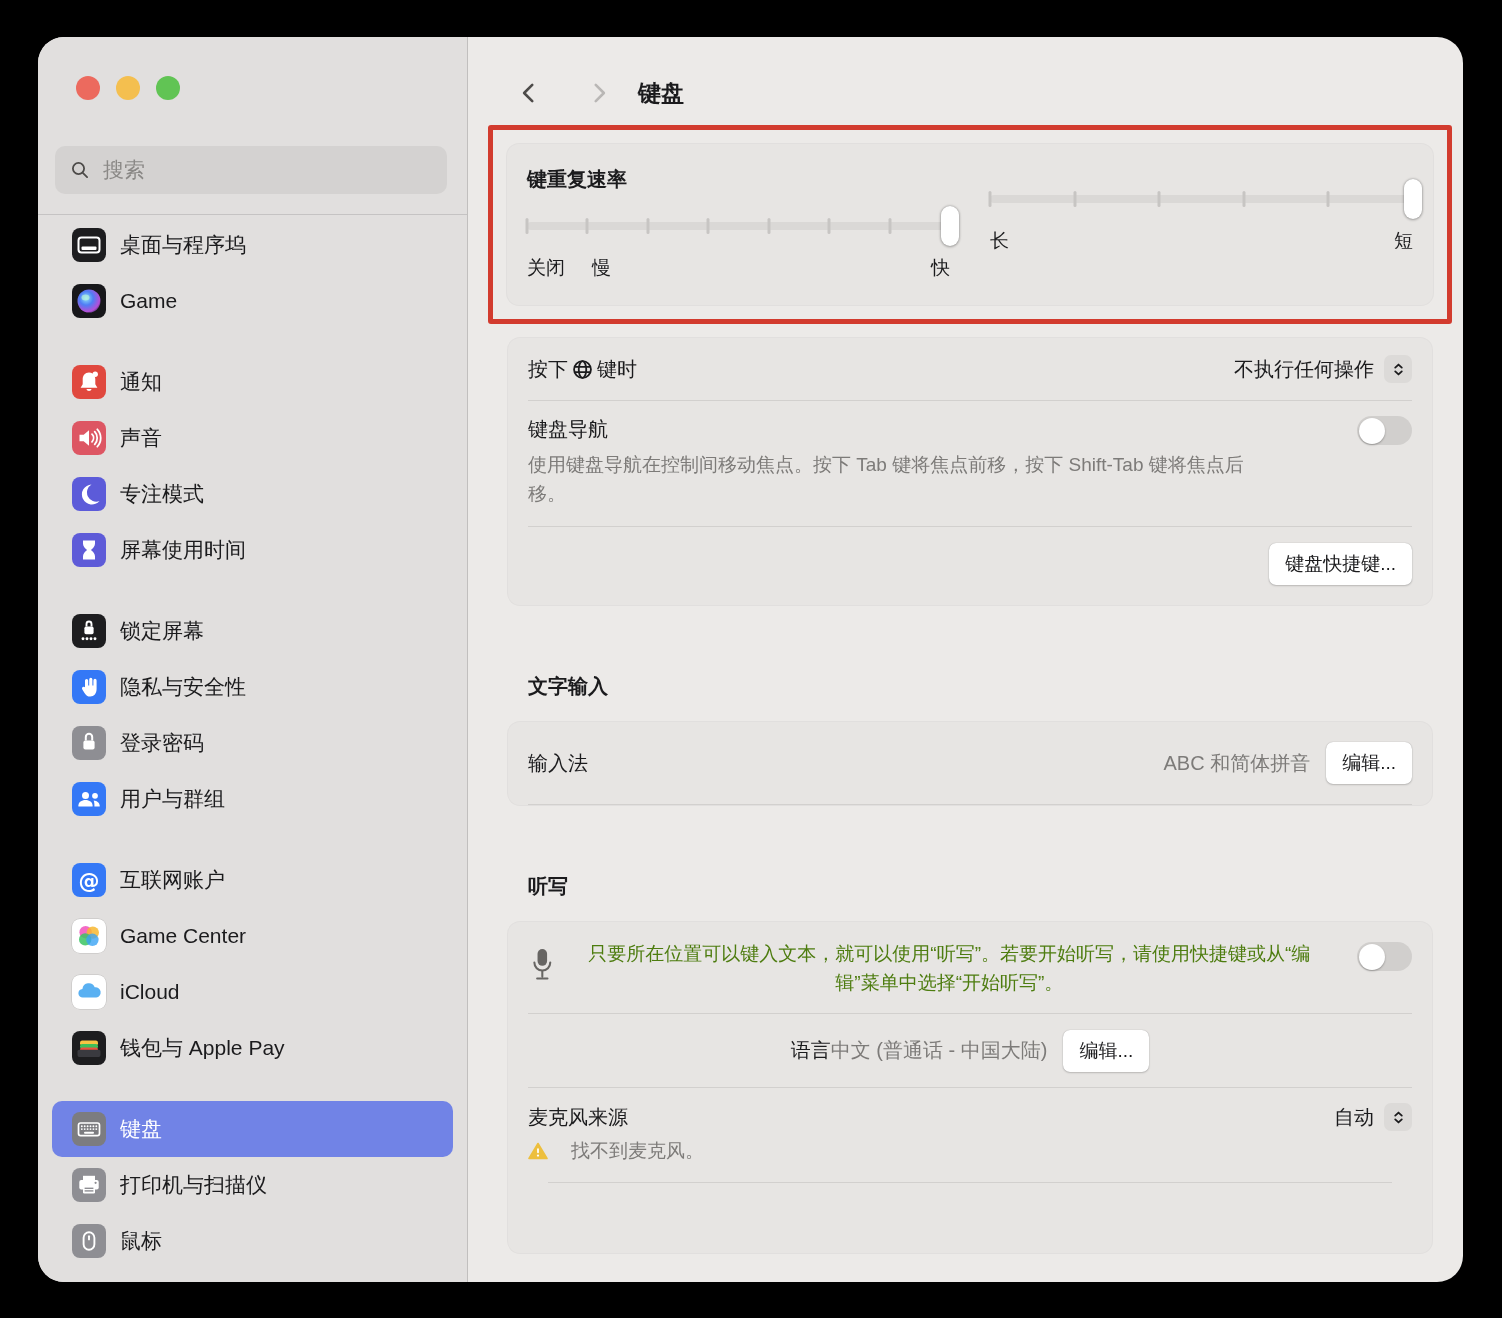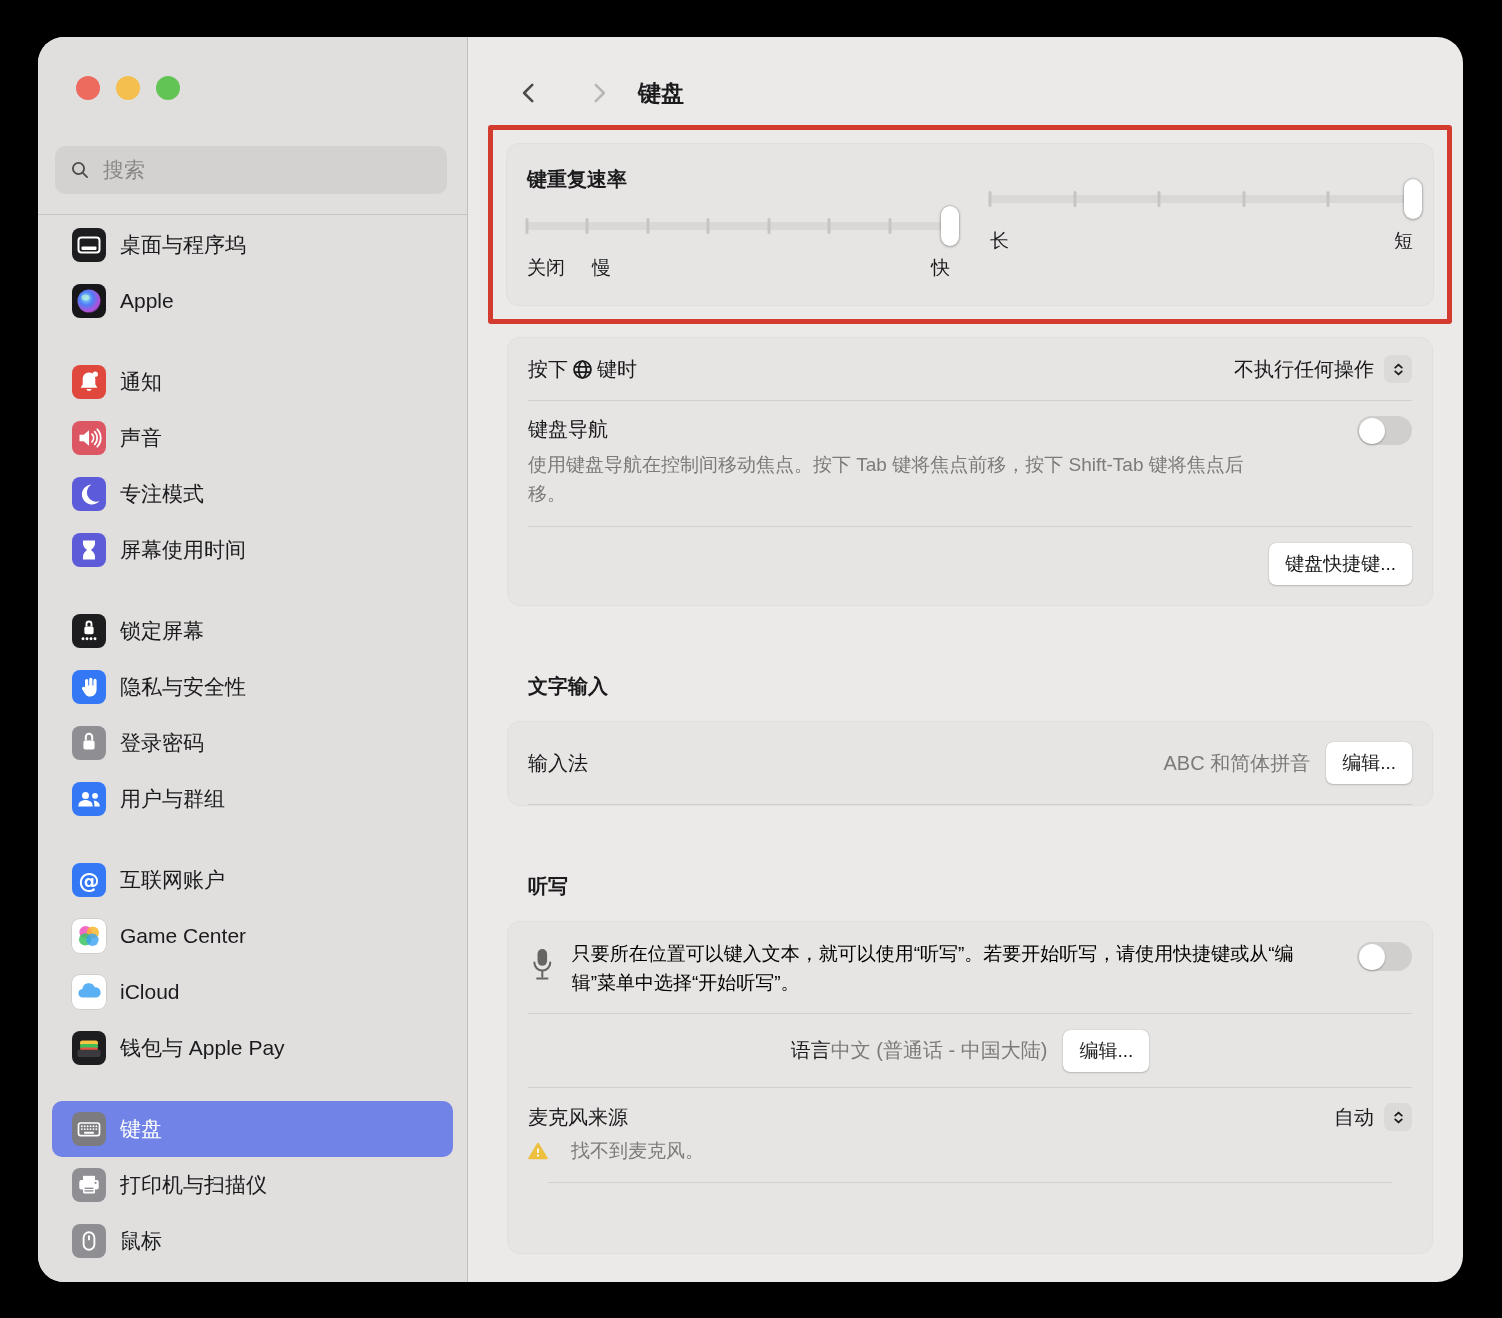--- a/index.html
+++ b/index.html
@@ -74,21 +74,21 @@
     background:#fff;box-shadow:0 1px 2px rgba(0,0,0,0.3);}
   .nav-row{display:flex;align-items:flex-start;padding:15px 20px 18px;}
   .nav-text{flex:1;}
   .desc{margin-top:8px;font-size:19px;line-height:1.5;color:var(--txt2);max-width:745px;}
   .btn-row{display:flex;justify-content:flex-end;align-items:center;padding:16px 20px 20px;}
   .sect{margin:68px 0 0 40px;font-size:20px;font-weight:700;}
   .card-gap{margin-top:22px;}
   .gray-val{color:var(--txt2);font-size:20px;}
   .val-group{display:flex;align-items:center;gap:16px;}
   .dict-row{display:flex;align-items:flex-start;gap:15px;padding:18px 20px 16px;}
-  .dict-row .desc{margin-top:0;color:#000000;}
+  .dict-row .desc{margin-top:0;color:#4d7c0f;text-align:center;}
   .dict-row .toggle{margin-top:2px;}
   .mic-block{padding:15px 20px 0;}
   .mic-line{display:flex;align-items:center;justify-content:space-between;}
   .warn-line{display:flex;align-items:center;gap:23px;margin-top:7px;font-size:19px;color:var(--txt2);}
   .tail-div{height:1px;background:var(--divider);margin:18px 20px 0;}
   .tail-space{height:70px;}
 </style>
 </head>
 <body>
 
@@ -127,21 +127,21 @@
                     <stop offset="0%" stop-color="#8fe3f9"></stop>
                     <stop offset="40%" stop-color="#4f7df5"></stop>
                     <stop offset="78%" stop-color="#b44fd8"></stop>
                     <stop offset="100%" stop-color="#2c2c54"></stop>
                   </radialGradient>
                 </defs>
                 <circle cx="17" cy="17" r="11.5" fill="url(#sg)"></circle>
                 <ellipse cx="13.5" cy="13.5" rx="4" ry="3" fill="#bdf7d8" opacity="0.65"></ellipse>
               </svg>
             </span>
-            <span>Apple</span>
+            <span>Game</span>
           </div>
         </div>
         <div class="side-group">
           <div class="side-item">
             <span class="icon" style="background: rgb(224, 72, 62);">
               <svg viewBox="0 0 34 34" width="34" height="34">
                 <path fill="#fff" d="M17 7.5c-4 0-6.3 3-6.3 6.8v4.9l-2.1 3.6h16.8l-2.1-3.6v-4.9c0-1-.2-2-.6-2.8A6.3 6.3 0 0 0 17 7.5z"></path>
                 <path fill="#fff" d="M14.4 24a2.7 2.7 0 0 0 5.2 0z"></path>
                 <circle cx="23.2" cy="9.2" r="2.7" fill="#fff"></circle>
               </svg>

